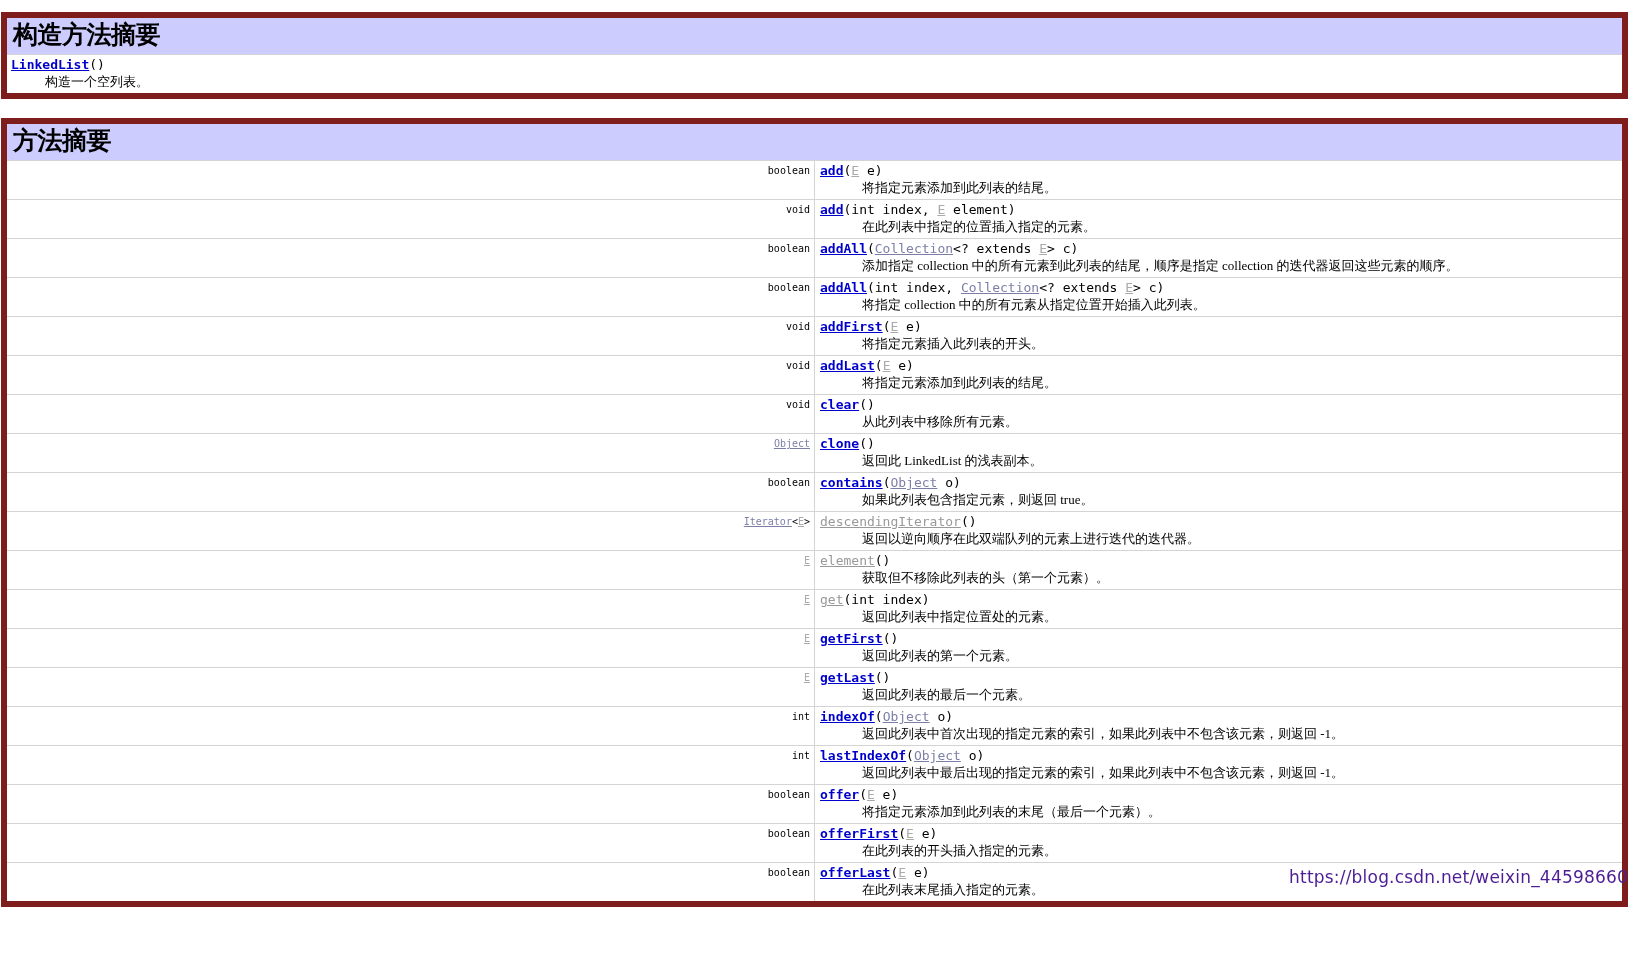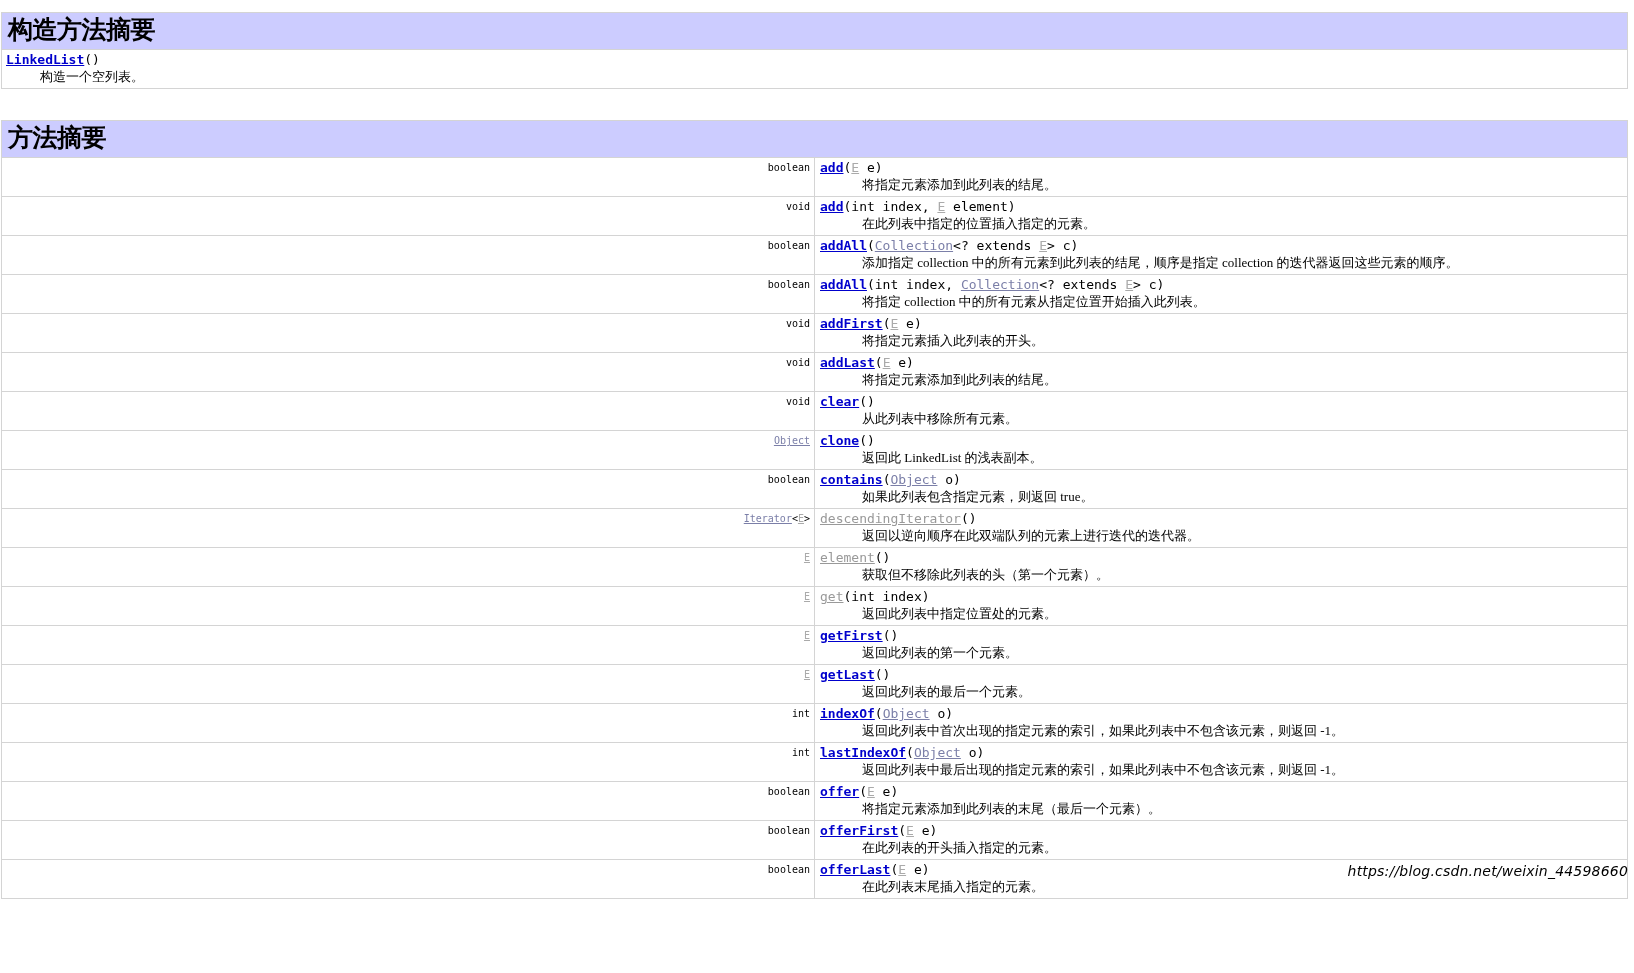--- a/index.html
+++ b/index.html
@@ -19,23 +19,23 @@
   .page {
     width: 1634px;
     padding: 0;
     box-sizing: border-box;
     position: relative;
   }
 
   
   .summary-table {
     width: 1627px;
-    margin: 0 0 12px 1px;
+    margin: 0 0 0 1px;
     border-collapse: collapse;
-    border: 1px solid #7f1d1d;
+    border: 6px solid #7f1d1d;
     table-layout: fixed;
     background: #ffffff;
   }
   .spacer-12 { height: 12px; }
   .spacer-19 { height: 19px; }
 
   .section-header td {
     background: #ccccff;
     border: 1px solid #d4d4d4;
     padding: 3px 6px 5px 6px;
@@ -123,26 +123,25 @@
     text-decoration: underline;
   }
   .tsmall { font-size: 10px; }
 
   
   .watermark {
     position: absolute;
     right: 6px;
     bottom: 20px;
     font-family: "DejaVu Sans", sans-serif;
-    font-size: 14px;
-    color: #000000;
+    font-size: 17px;
+    color: #4c1d95;
     letter-spacing: 0.2px;
     white-space: nowrap;
     pointer-events: none;
-    font-style: italic;
   }
 </style>
 </head>
 <body>
 
 <div class="page">
 
   <div class="spacer-12"></div>
 
   <table class="summary-table">

